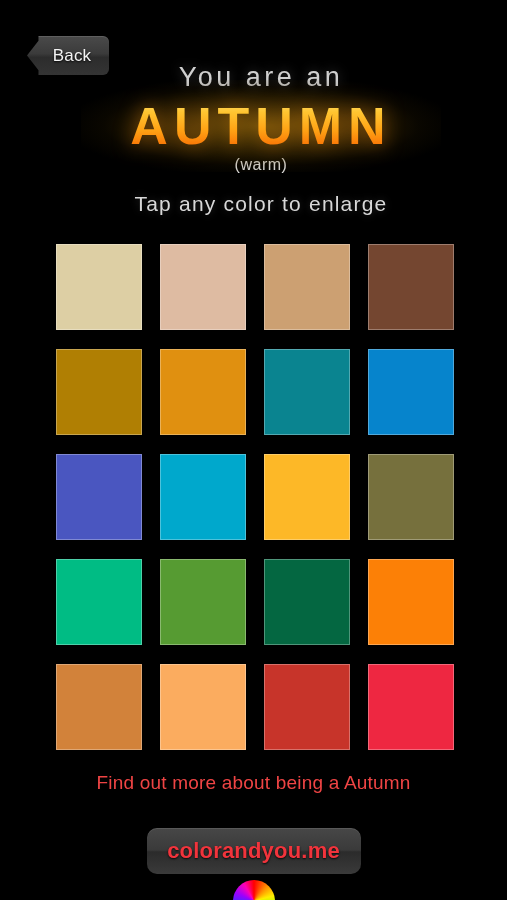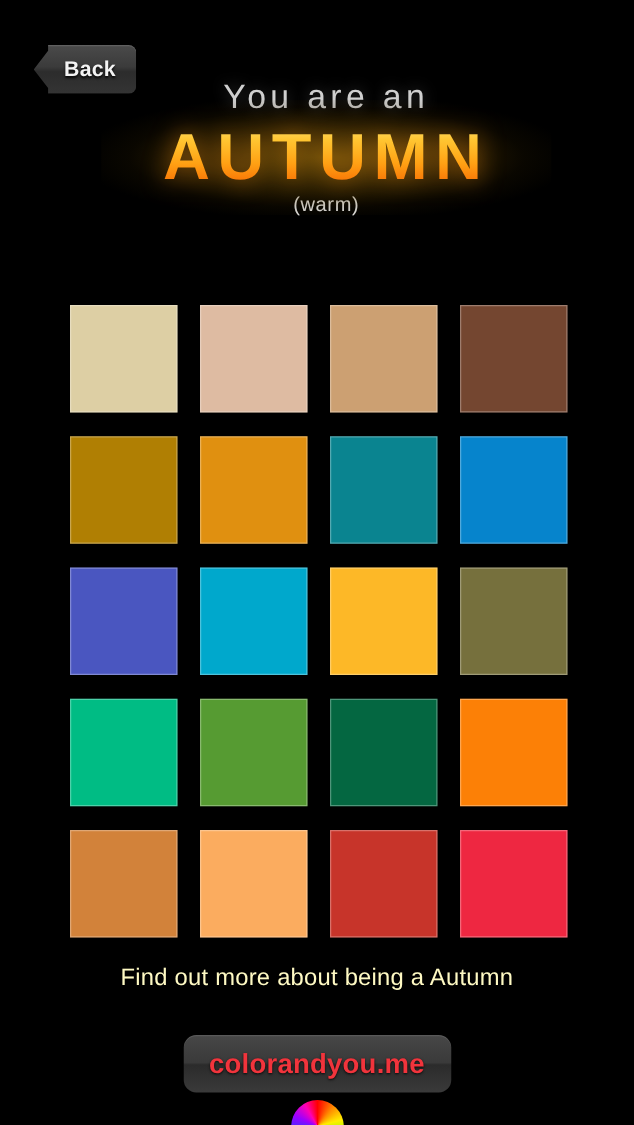--- a/index.html
+++ b/index.html
@@ -39,21 +39,21 @@
     -webkit-clip-path: polygon(0% 50%, 14% 12%, 14% 0%, 100% 0%, 100% 100%, 14% 100%, 14% 88%);
     clip-path: polygon(0% 50%, 14% 12%, 14% 0%, 100% 0%, 100% 100%, 14% 100%, 14% 88%);
     display: flex;
     align-items: center;
     justify-content: center;
     box-shadow: inset 0 1px 0 rgba(255,255,255,0.12);
   }
   .back-label {
     color: #f4f4f4;
     font-size: 17px;
-    font-weight: bold;
+    font-weight: normal;
     letter-spacing: 0.2px;
     padding-left: 8px;
     text-shadow: 0 1px 2px rgba(0,0,0,0.9);
   }
 
   
   .heading-block {
     position: absolute;
     left: 0;
     right: 0;
@@ -134,21 +134,21 @@
   }
 
   
   .footer-text {
     position: absolute;
     left: 0;
     right: 0;
     top: 772px;
     text-align: center;
     font-size: 19px;
-    color: #fef9c3;
+    color: #ef4444;
     font-weight: 300;
     letter-spacing: 0.2px;
   }
   .site-btn {
     position: absolute;
     left: 50%;
     transform: translateX(-50%);
     top: 828px;
     width: 214px;
     height: 46px;
@@ -193,20 +193,21 @@
       <span class="back-label">Back</span>
     </div>
   </div>
 
   <div class="heading-block">
     <div class="you-are">You are an</div>
     <div class="season-glow">
       <div class="season-name" style="background-image: linear-gradient(rgb(255, 226, 122) 0%, rgb(255, 197, 49) 26%, rgb(255, 161, 20) 58%, rgb(249, 121, 7) 82%, rgb(239, 106, 5) 100%);">AUTUMN</div>
     </div>
     <div class="season-sub">(warm)</div>
+    <div class="tap-hint">Tap any color to enlarge</div>
   </div>
 
   <div class="swatch-grid" id="swatch-grid">
       <div class="swatch" style="background: rgb(221, 207, 164);"></div>
       <div class="swatch" style="background: rgb(222, 187, 162);"></div>
       <div class="swatch" style="background: rgb(204, 160, 114);"></div>
       <div class="swatch" style="background: rgb(116, 70, 48);"></div>
       <div class="swatch" style="background: rgb(176, 127, 3);"></div>
       <div class="swatch" style="background: rgb(224, 144, 16);"></div>
       <div class="swatch" style="background: rgb(10, 132, 144);"></div>

